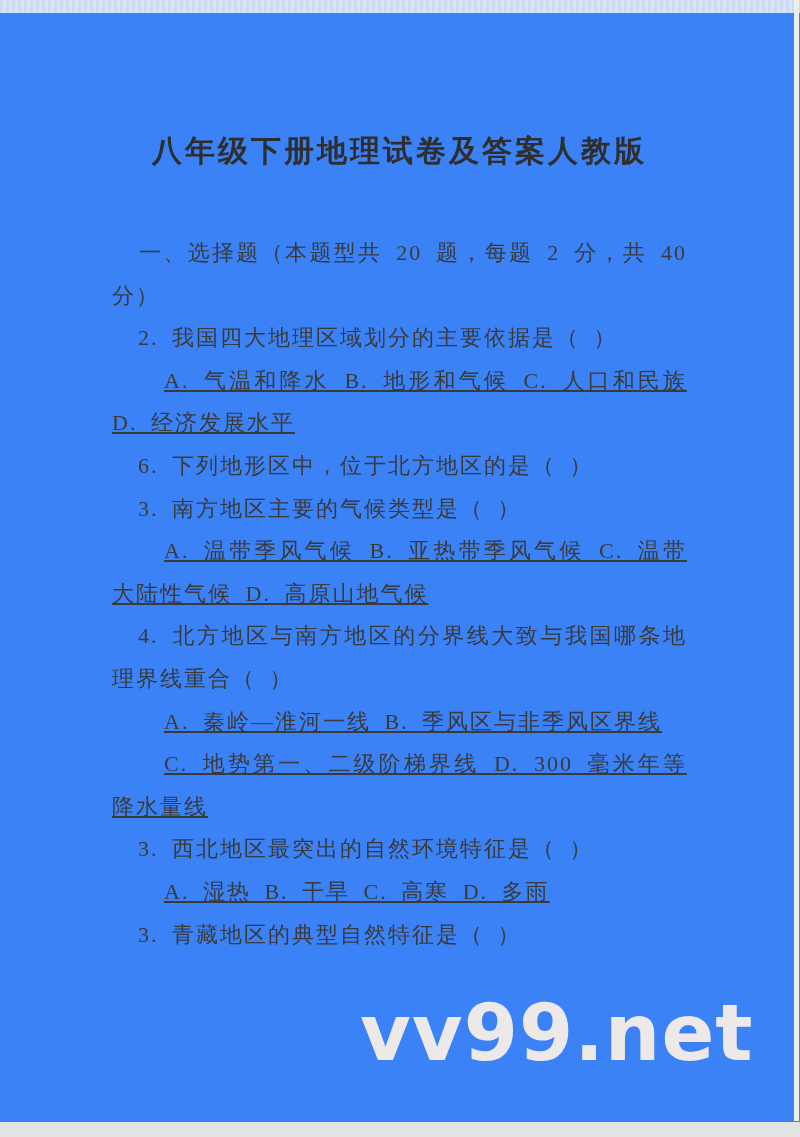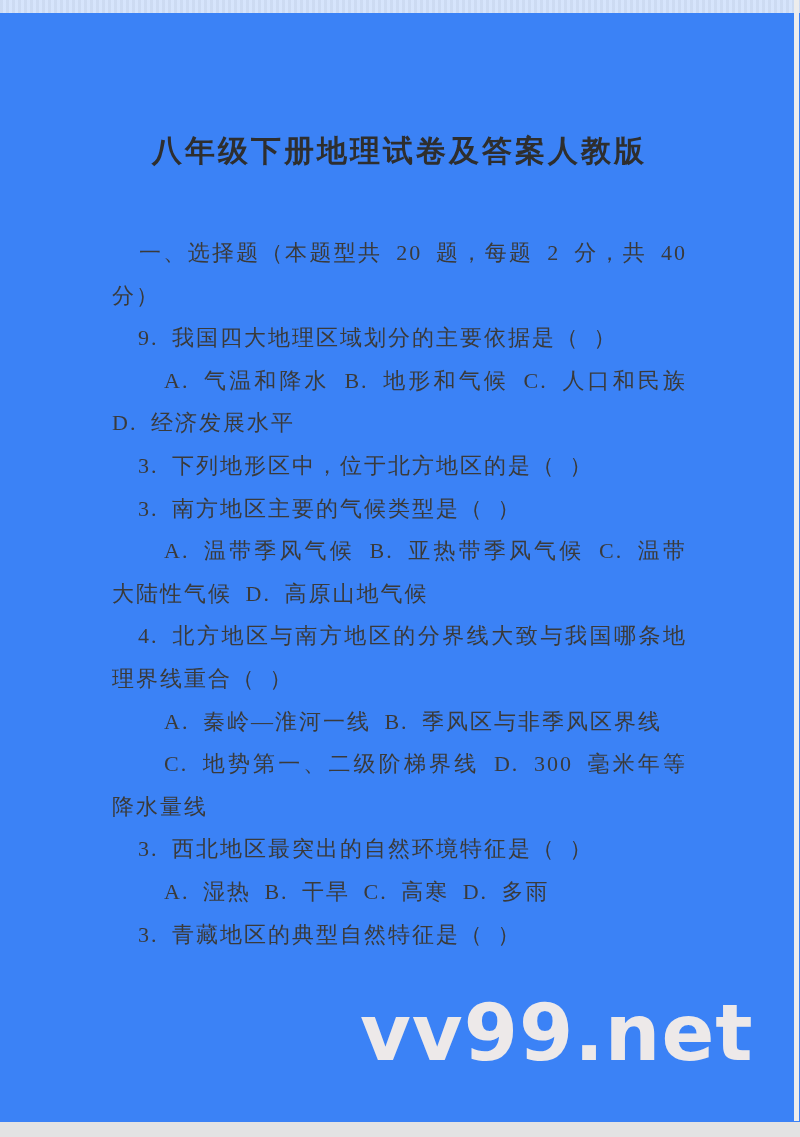--- a/index.html
+++ b/index.html
@@ -75,42 +75,42 @@
     line-height: 42.6px;
     letter-spacing: 2px;
     word-spacing: 6px;
     text-align: justify;
   }
   .section-heading {
     margin-top: 58px;
     text-indent: 27px;
   }
   .q   { text-indent: 26px; }
-  .opt { text-indent: 52px; }
+  .opt { text-indent: 52px; text-decoration: underline; }
 </style>
 </head>
 <body>
 
 <div class="page">
 
   <div class="top-edge"></div>
   <div class="right-edge"></div>
   <div class="bottom-edge"></div>
 
   <div class="watermark" style="color: rgb(237, 233, 233);">vv99.net</div>
 
   <div class="doc">
     <h1 class="doc-title">八年级下册地理试卷及答案人教版</h1>
 
     <p class="para section-heading">一、选择题（本题型共 20 题，每题 2 分，共 40 分）</p>
 
-    <p class="para q">9. 我国四大地理区域划分的主要依据是（ ）</p>
+    <p class="para q">2. 我国四大地理区域划分的主要依据是（ ）</p>
     <p class="para opt">A. 气温和降水 B. 地形和气候 C. 人口和民族 D. 经济发展水平</p>
 
-    <p class="para q">3. 下列地形区中，位于北方地区的是（ ）</p>
+    <p class="para q">6. 下列地形区中，位于北方地区的是（ ）</p>
 
     <p class="para q">3. 南方地区主要的气候类型是（ ）</p>
     <p class="para opt">A. 温带季风气候 B. 亚热带季风气候 C. 温带大陆性气候 D. 高原山地气候</p>
 
     <p class="para q">4. 北方地区与南方地区的分界线大致与我国哪条地理界线重合（ ）</p>
     <p class="para opt">A. 秦岭—淮河一线 B. 季风区与非季风区界线</p>
     <p class="para opt">C. 地势第一、二级阶梯界线 D. 300 毫米年等降水量线</p>
 
     <p class="para q">3. 西北地区最突出的自然环境特征是（ ）</p>
     <p class="para opt">A. 湿热 B. 干旱 C. 高寒 D. 多雨</p>

